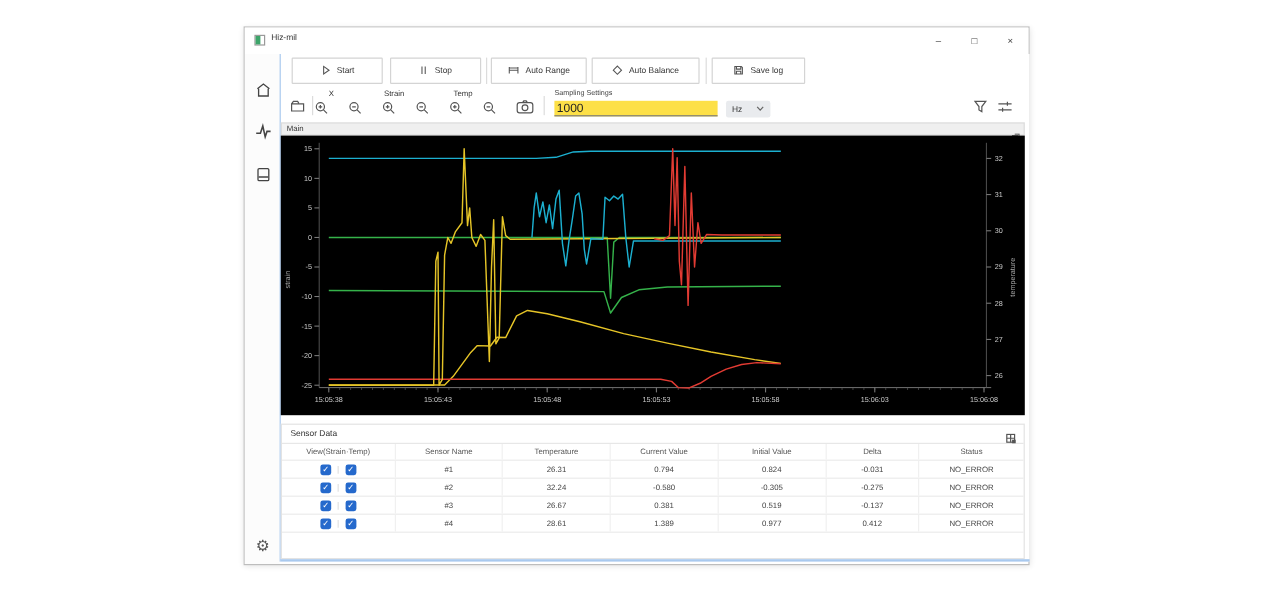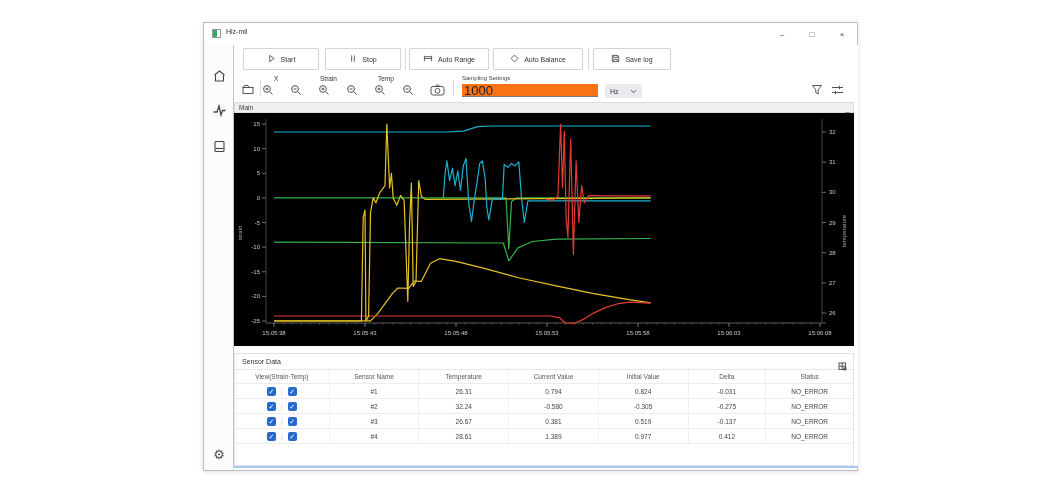--- a/index.html
+++ b/index.html
@@ -35,22 +35,22 @@
   .tbtn svg { stroke:#555; fill:none; stroke-width:1; }
   .vsep { position:absolute; top:0; width:1px; height:22px; background:#dcdcdc; }
 
   
   .toolbar2 { position:absolute; left:0; top:29px; width:100%; height:28px; }
   .t2-icon { position:absolute; display:flex; align-items:center; justify-content:center; }
   .t2-icon svg { stroke:#555; fill:none; stroke-width:1; }
   .zoom-label { position:absolute; top:1px; font-size:6.5px; color:#333; }
   .mag { position:absolute; top:9px; width:13px; height:13px; display:flex; align-items:center; justify-content:center; }
   .samp-label { position:absolute; left:228px; top:1px; font-size:6px; color:#444; }
-  .samp-input { position:absolute; left:228px; top:10px; width:136px; height:13px; background:#f97316;
-                border:none; border-bottom:1px solid #7a7a7a; font-size:13px; color:#222; padding:0 2px;
+  .samp-input { position:absolute; left:228px; top:10px; width:136px; height:13px; background:#fde047;
+                border:none; border-bottom:1px solid #7a7a7a; font-size:10px; color:#222; padding:0 2px;
                 font-family:"Liberation Sans", sans-serif; }
   .hz-select { position:absolute; left:371px; top:10px; width:37px; height:14px; background:#e9ebee; border-radius:2px;
                display:flex; align-items:center; justify-content:space-between; padding:0 5px; font-size:7px; color:#333; }
 
   
   .chart-panel { position:absolute; left:0; top:57px; width:620px; height:244px; }
   .panel-header { position:absolute; left:0; top:0; width:620px; height:11px; background:#efefef;
                   border:1px solid #dcdcdc; display:flex; align-items:center; }
   .panel-header .ph-title { font-size:6.5px; color:#333; margin-left:4px; }
   .ph-icon { position:absolute; right:3px; top:2px; }

